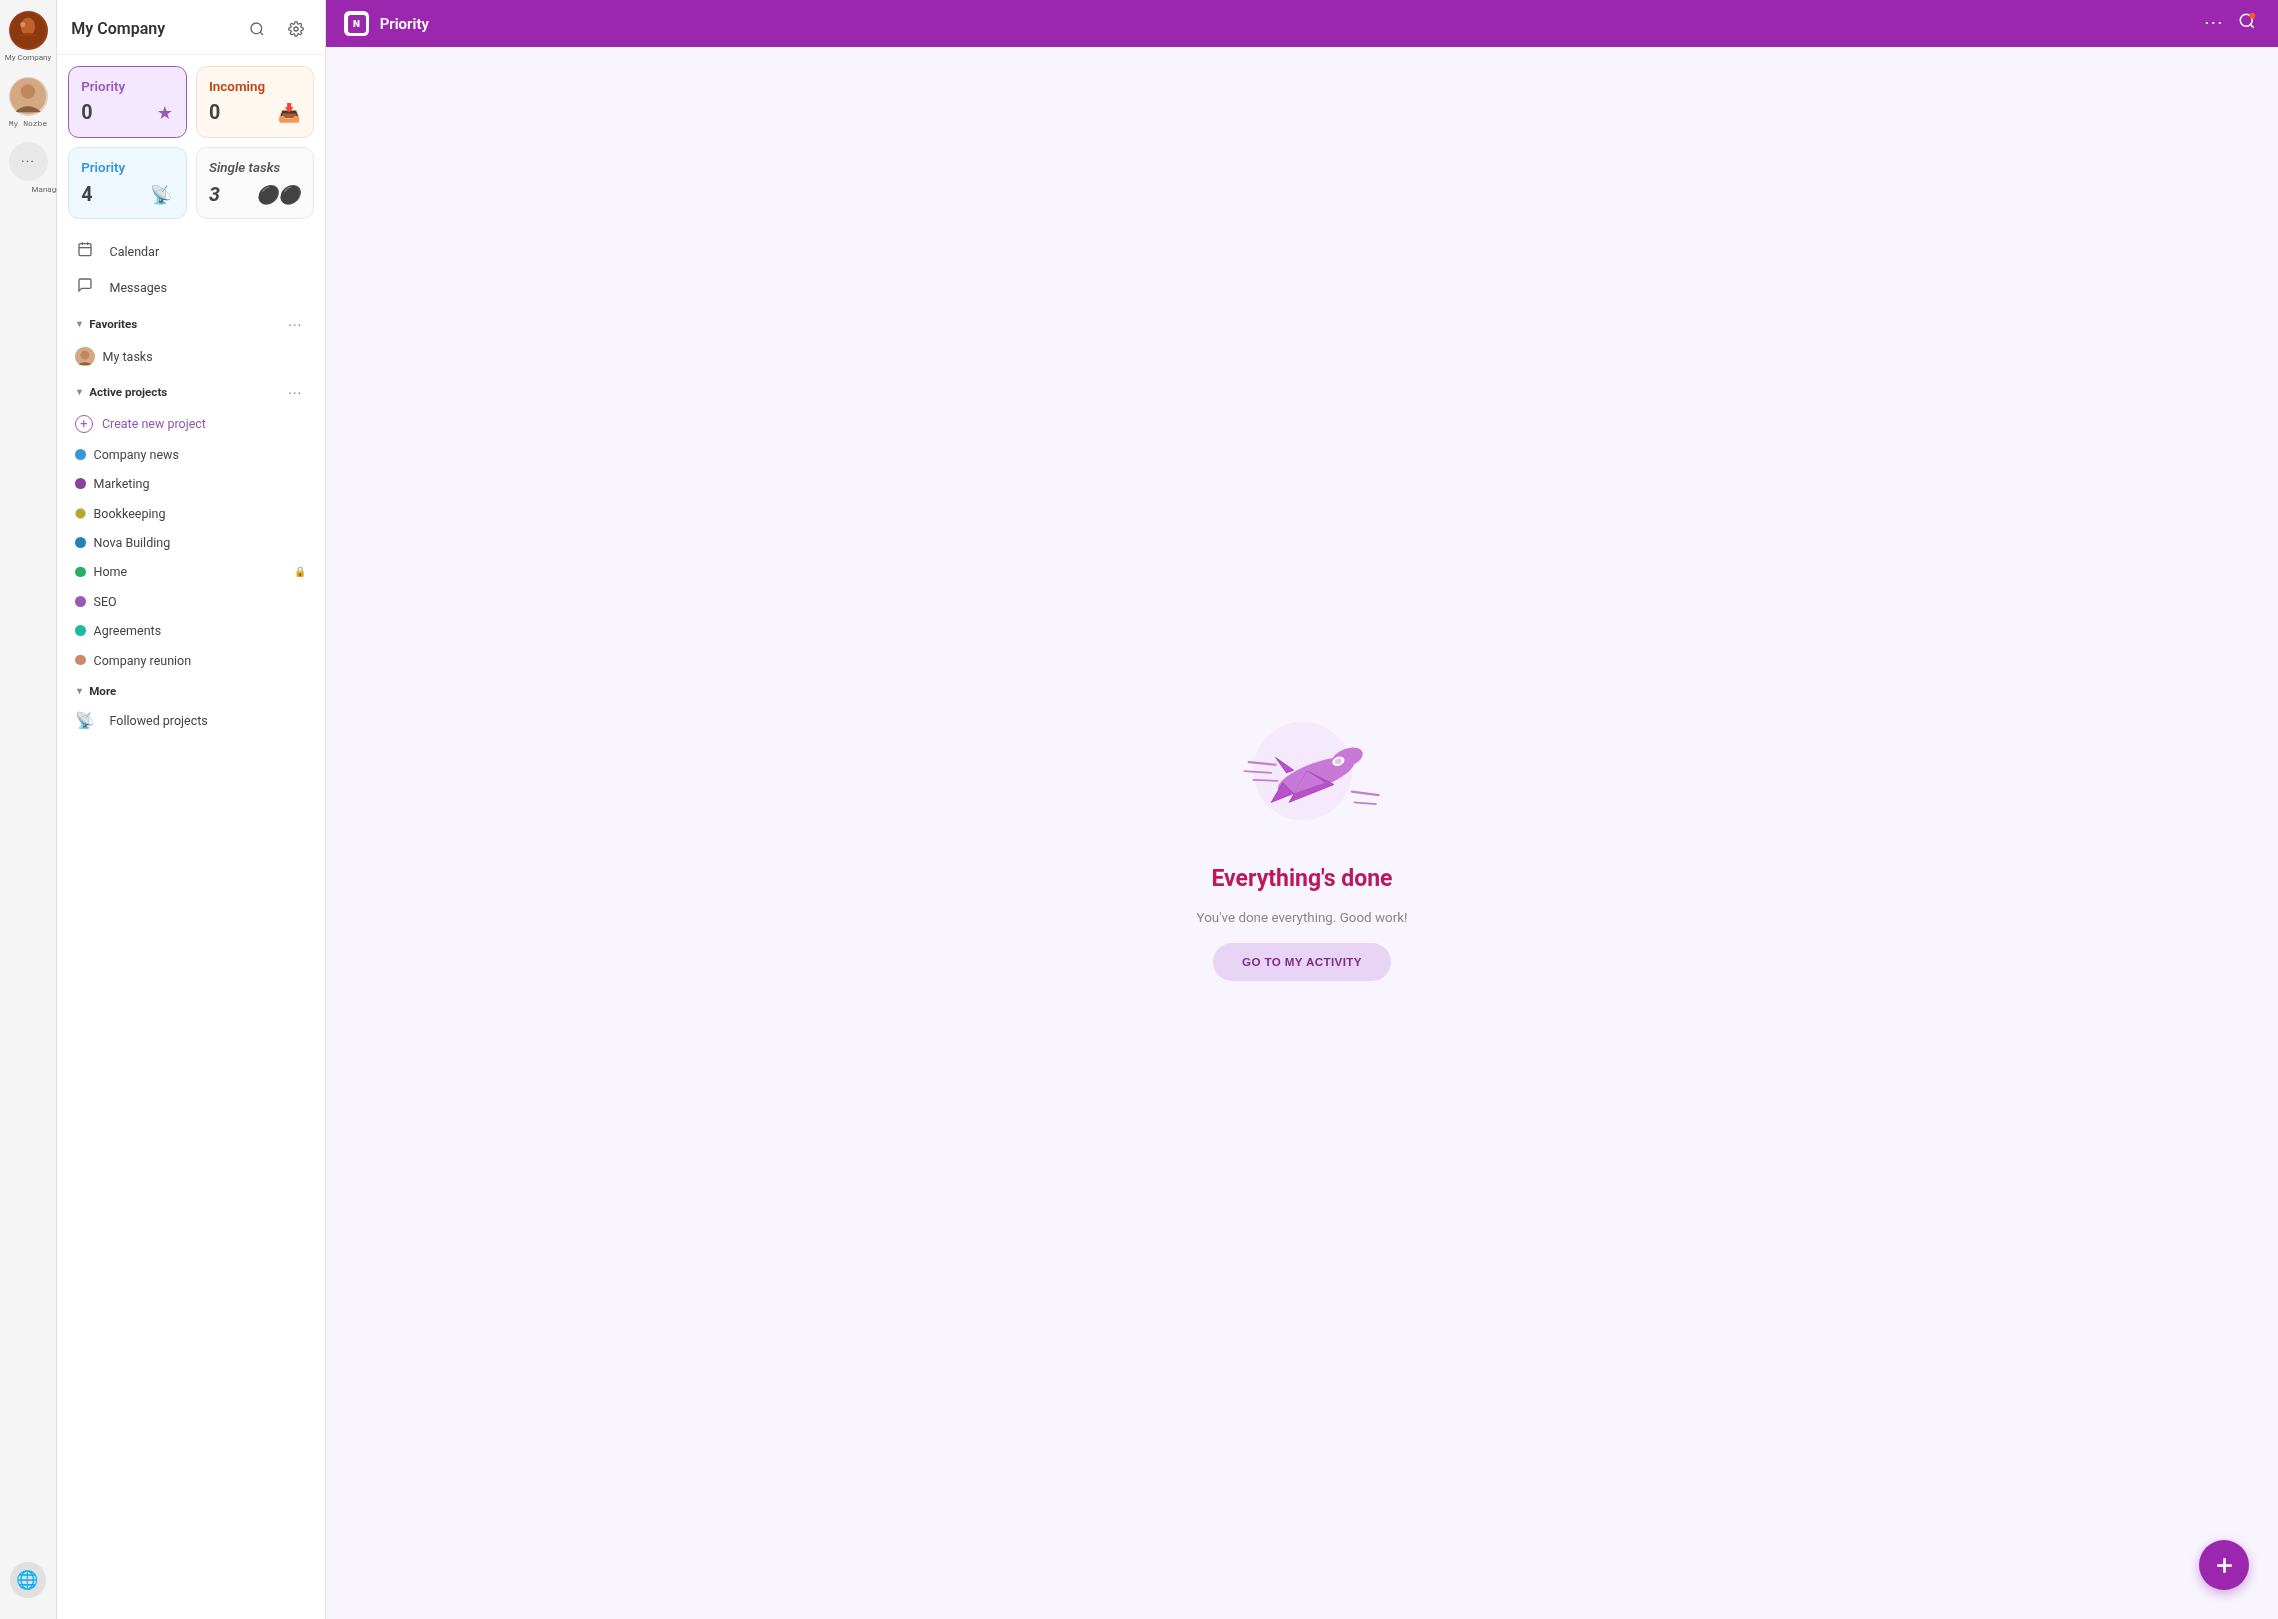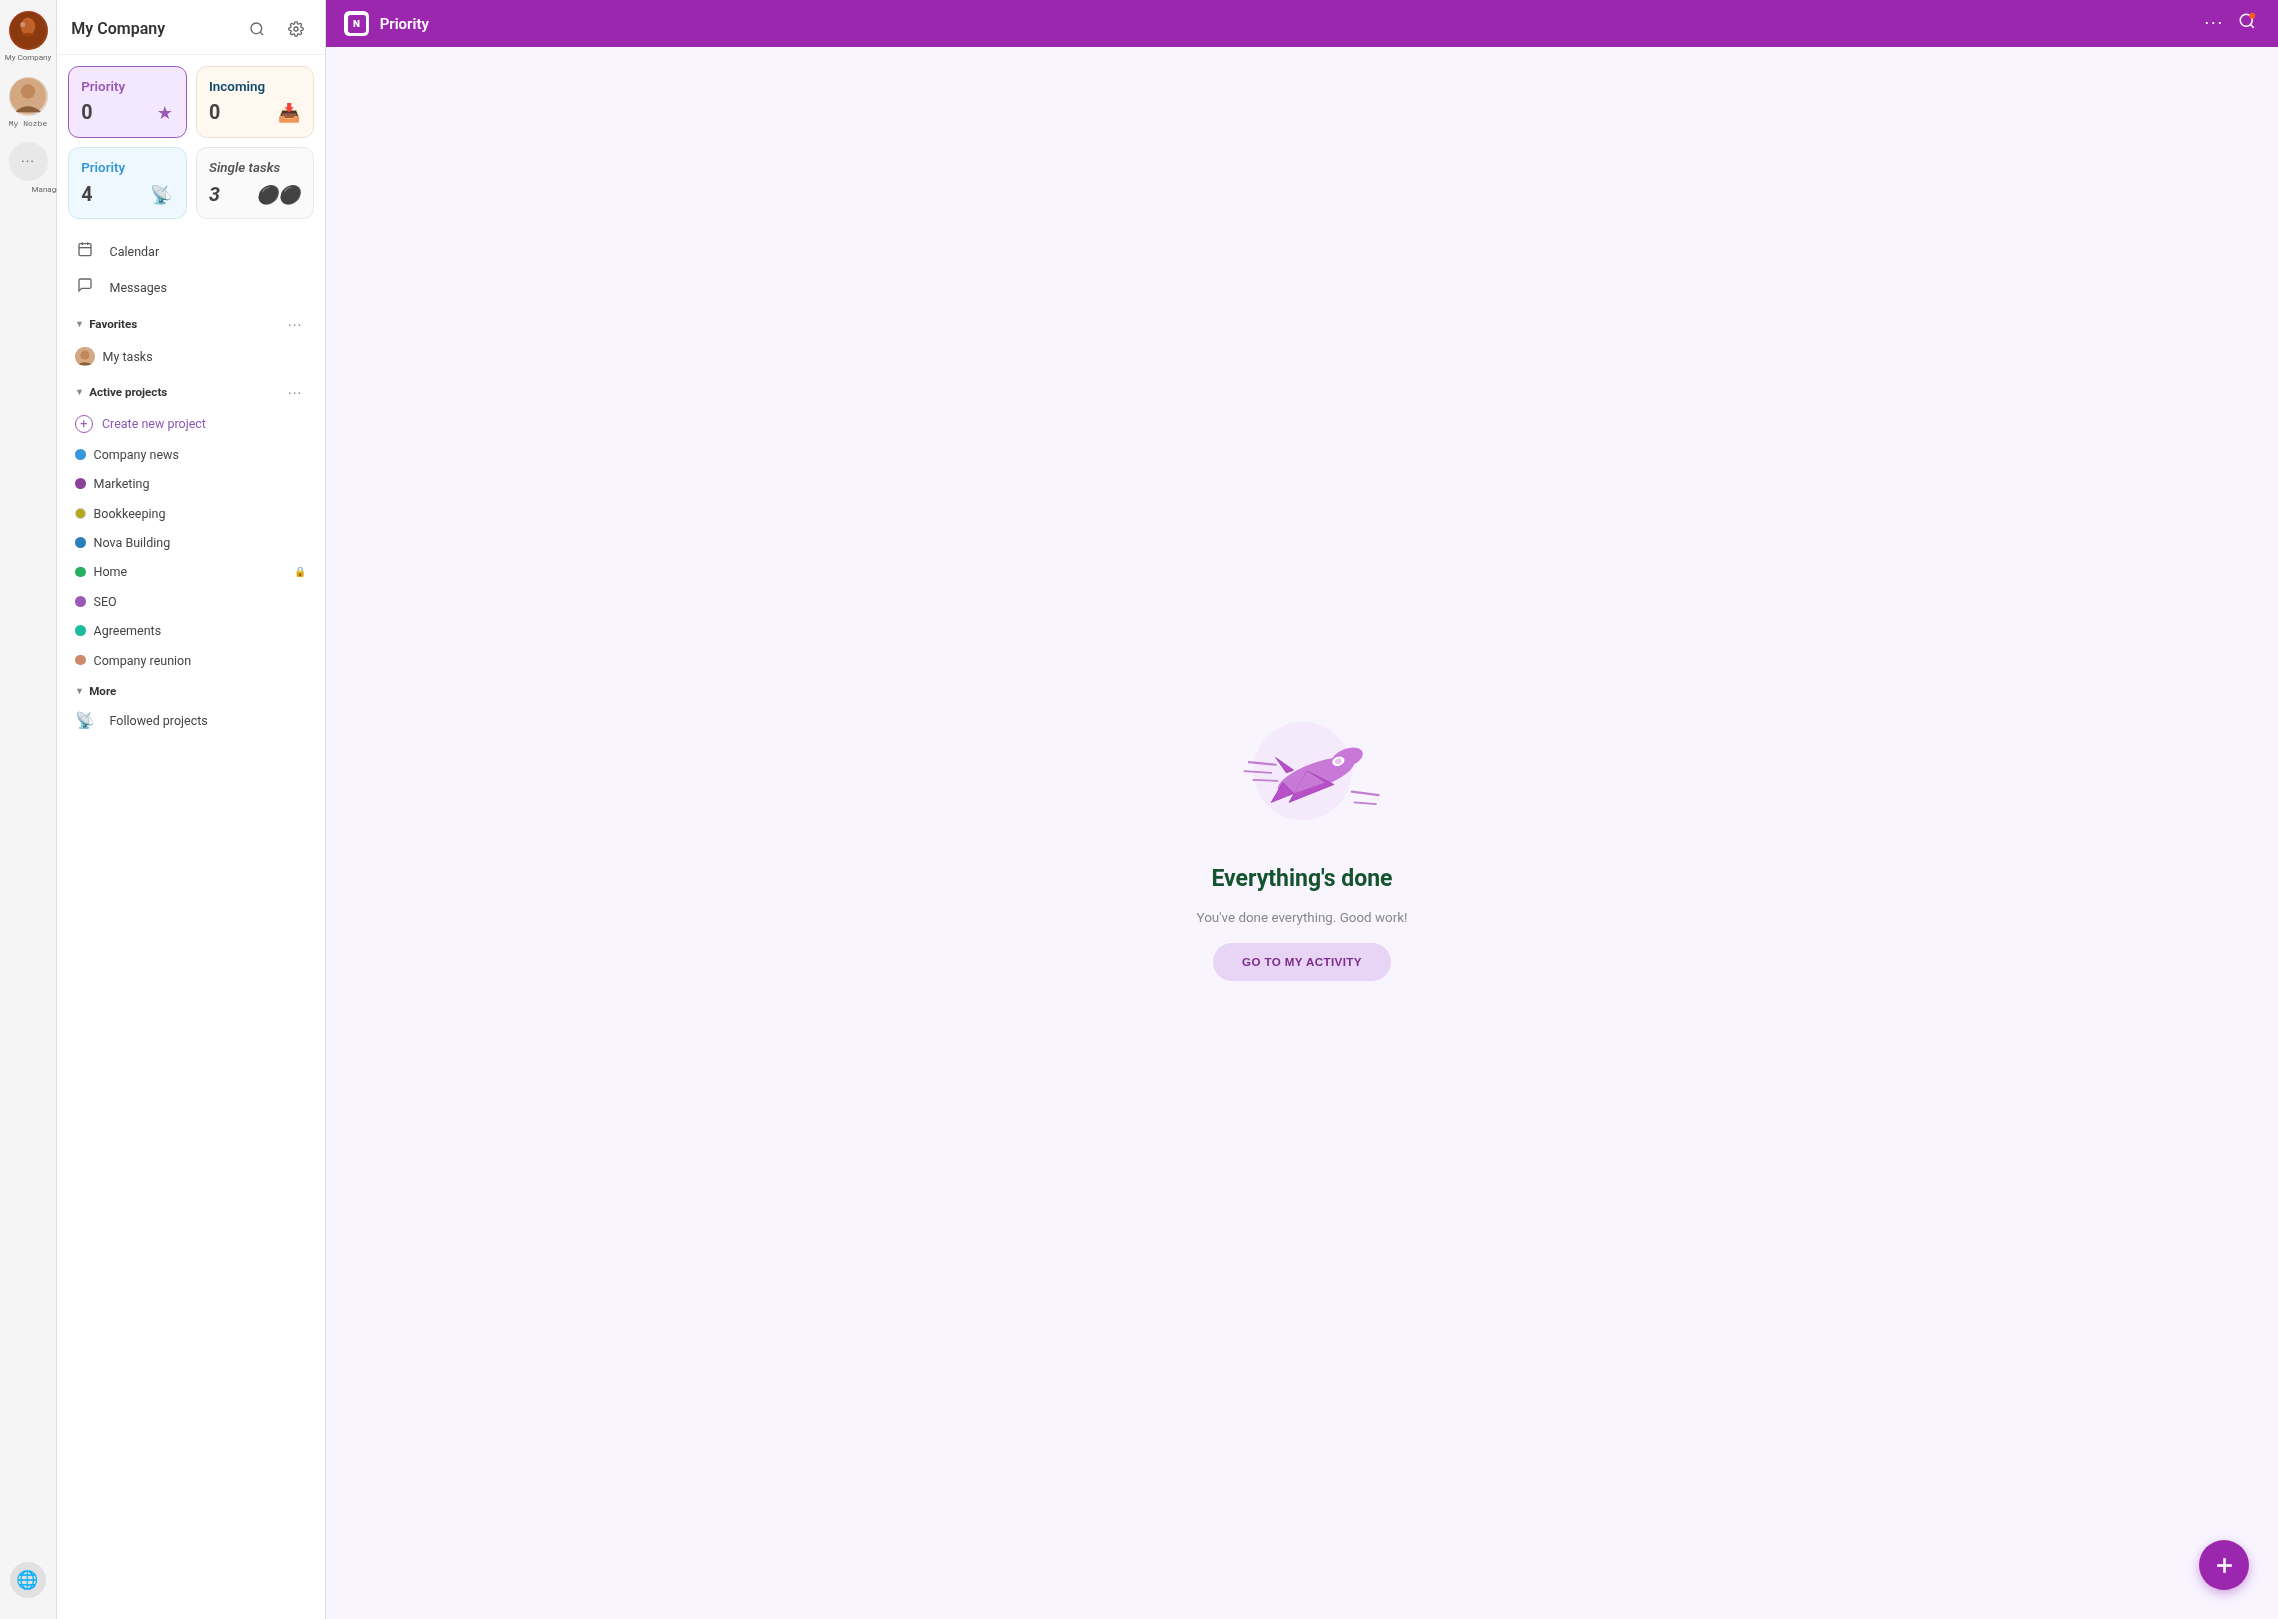--- a/index.html
+++ b/index.html
@@ -50,21 +50,21 @@
     
     .cards-grid { display: grid; grid-template-columns: 1fr 1fr; gap: 9px; margin-bottom: 14.3px; }
     .card {
       border-radius: 10.7px; padding: 12.5px; cursor: pointer; position: relative;
     }
     .card-priority { background: #f3e8ff; border: 1.8px solid #9b59b6; }
     .card-incoming { background: #fff8f0; border: 0.9px solid #f0e0d0; }
     .card-activity { background: #f0f8ff; border: 0.9px solid #d0e8f0; }
     .card-single { background: #fafafa; border: 0.9px solid #e8e8e8; font-style: italic; }
     .card-title-priority { font-size: 13.4px; font-weight: 600; color: #9b59b6; margin-bottom: 7.2px; }
-    .card-title-incoming { font-size: 13.4px; font-weight: 600; color: #0c4a6e; margin-bottom: 7.2px; }
+    .card-title-incoming { font-size: 13.4px; font-weight: 600; color: #c2410c; margin-bottom: 7.2px; }
     .card-title-activity { font-size: 13.4px; font-weight: 600; color: #3498db; margin-bottom: 7.2px; }
     .card-title-single { font-size: 13.4px; font-weight: 600; color: #555; margin-bottom: 7.2px; }
     .card-bottom { display: flex; align-items: center; justify-content: space-between; }
     .card-count { font-size: 19.7px; font-weight: 700; color: #444; }
     .card-icon { font-size: 18px; }
 
     
     .nav-item {
       display: flex; align-items: center; gap: 15px; padding: 8px 7.2px; border-radius: 7.2px; cursor: pointer;
       color: #444; font-size: 12.5px;
@@ -143,21 +143,21 @@
       gap: 18px;
       overflow: hidden;
     }
 
     
     .airplane-container {
       position: relative;
       width: 161px; height: 161px;
     }
 
-    .everything-done-title { font-size: 23px; font-weight: 700; color: #14532d; }
+    .everything-done-title { font-size: 23px; font-weight: 700; color: #be185d; }
     .everything-done-sub { font-size: 13.4px; color: #888; }
     .go-to-activity-btn {
       background: #e8d5f5; border: none; border-radius: 21.5px;
       padding: 12.5px 29px; font-size: 11.6px; font-weight: 700; color: #7b2d8b;
       cursor: pointer; letter-spacing: 0.4px;
     }
 
     
     .fab {
       position: fixed; bottom: 29px; right: 29px;

